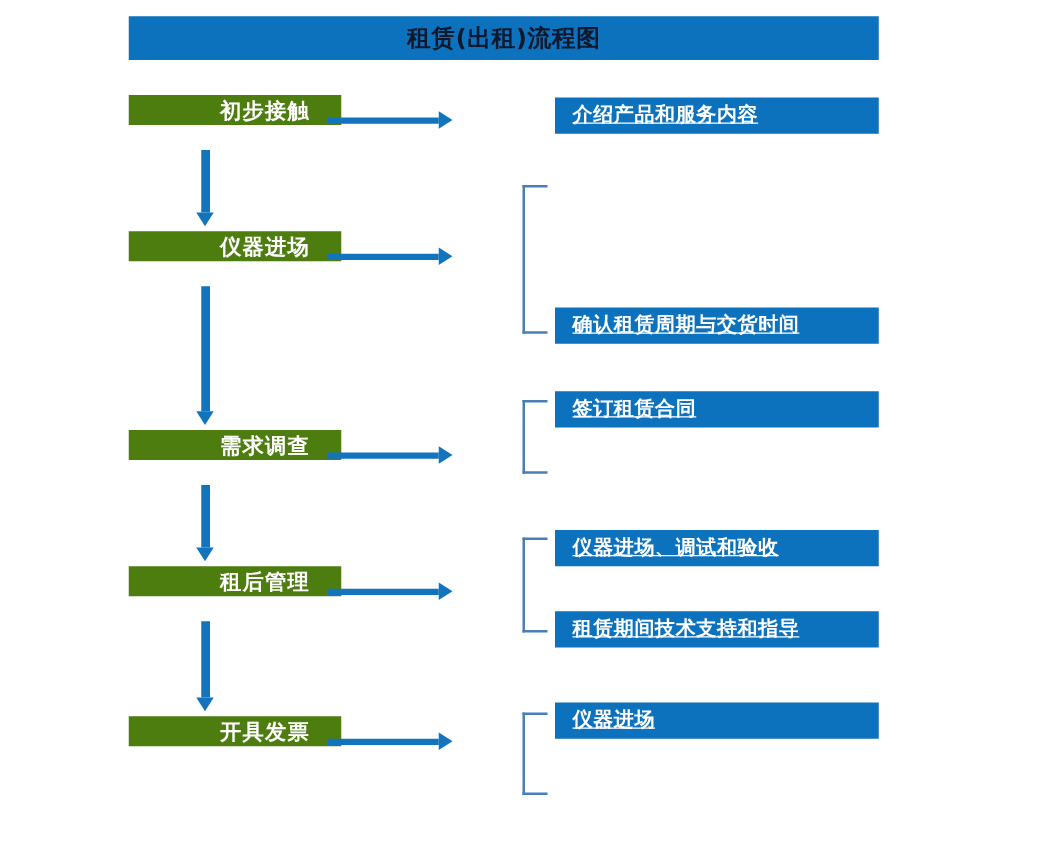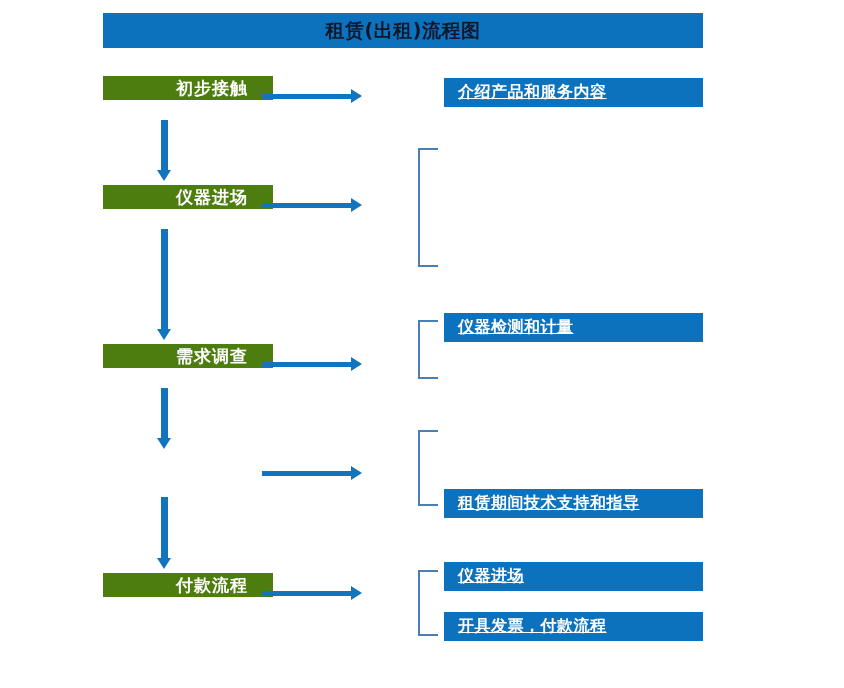--- a/index.html
+++ b/index.html
@@ -135,21 +135,22 @@
 </head>
 <body>
 
 <div id="canvas">
 
   <div class="title-bar">租赁(出租)流程图</div>
 
   <div class="stage-box" style="top:76px;">初步接触</div>
   <div class="stage-box" style="top:185px;">仪器进场</div>
   <div class="stage-box" style="top:344px;">需求调查</div>
-  <div class="stage-box" style="top:573px;">付款流程</div>
+  <div class="stage-box" style="top:453px;">租后管理</div>
+  <div class="stage-box" style="top:573px;">开具发票</div>
 
   <div class="v-arrow" style="top:120px; height:61px;">
     <div class="shaft"></div>
     <div class="head"></div>
   </div>
   <div class="v-arrow" style="top:229px; height:111px;">
     <div class="shaft"></div>
     <div class="head"></div>
   </div>
   <div class="v-arrow" style="top:388px; height:61px;">
@@ -181,18 +182,19 @@
     <div class="shaft"></div>
     <div class="head"></div>
   </div>
 
   <div class="bracket" style="top:148px; height:119px;"></div>
   <div class="bracket" style="top:320px; height:59px;"></div>
   <div class="bracket" style="top:430px; height:76px;"></div>
   <div class="bracket" style="top:570px; height:66px;"></div>
 
   <div class="detail-box" style="top:78px;">介绍产品和服务内容</div>
-  <div class="detail-box" style="top:313px;">仪器检测和计量</div>
+  <div class="detail-box" style="top:246px;">确认租赁周期与交货时间</div>
+  <div class="detail-box" style="top:313px;">签订租赁合同</div>
+  <div class="detail-box" style="top:424px;">仪器进场、调试和验收</div>
   <div class="detail-box" style="top:489px;">租赁期间技术支持和指导</div>
   <div class="detail-box" style="top:562px;">仪器进场</div>
-  <div class="detail-box" style="top:612px;">开具发票，付款流程</div>
 
 </div>
 
 </body></html>

